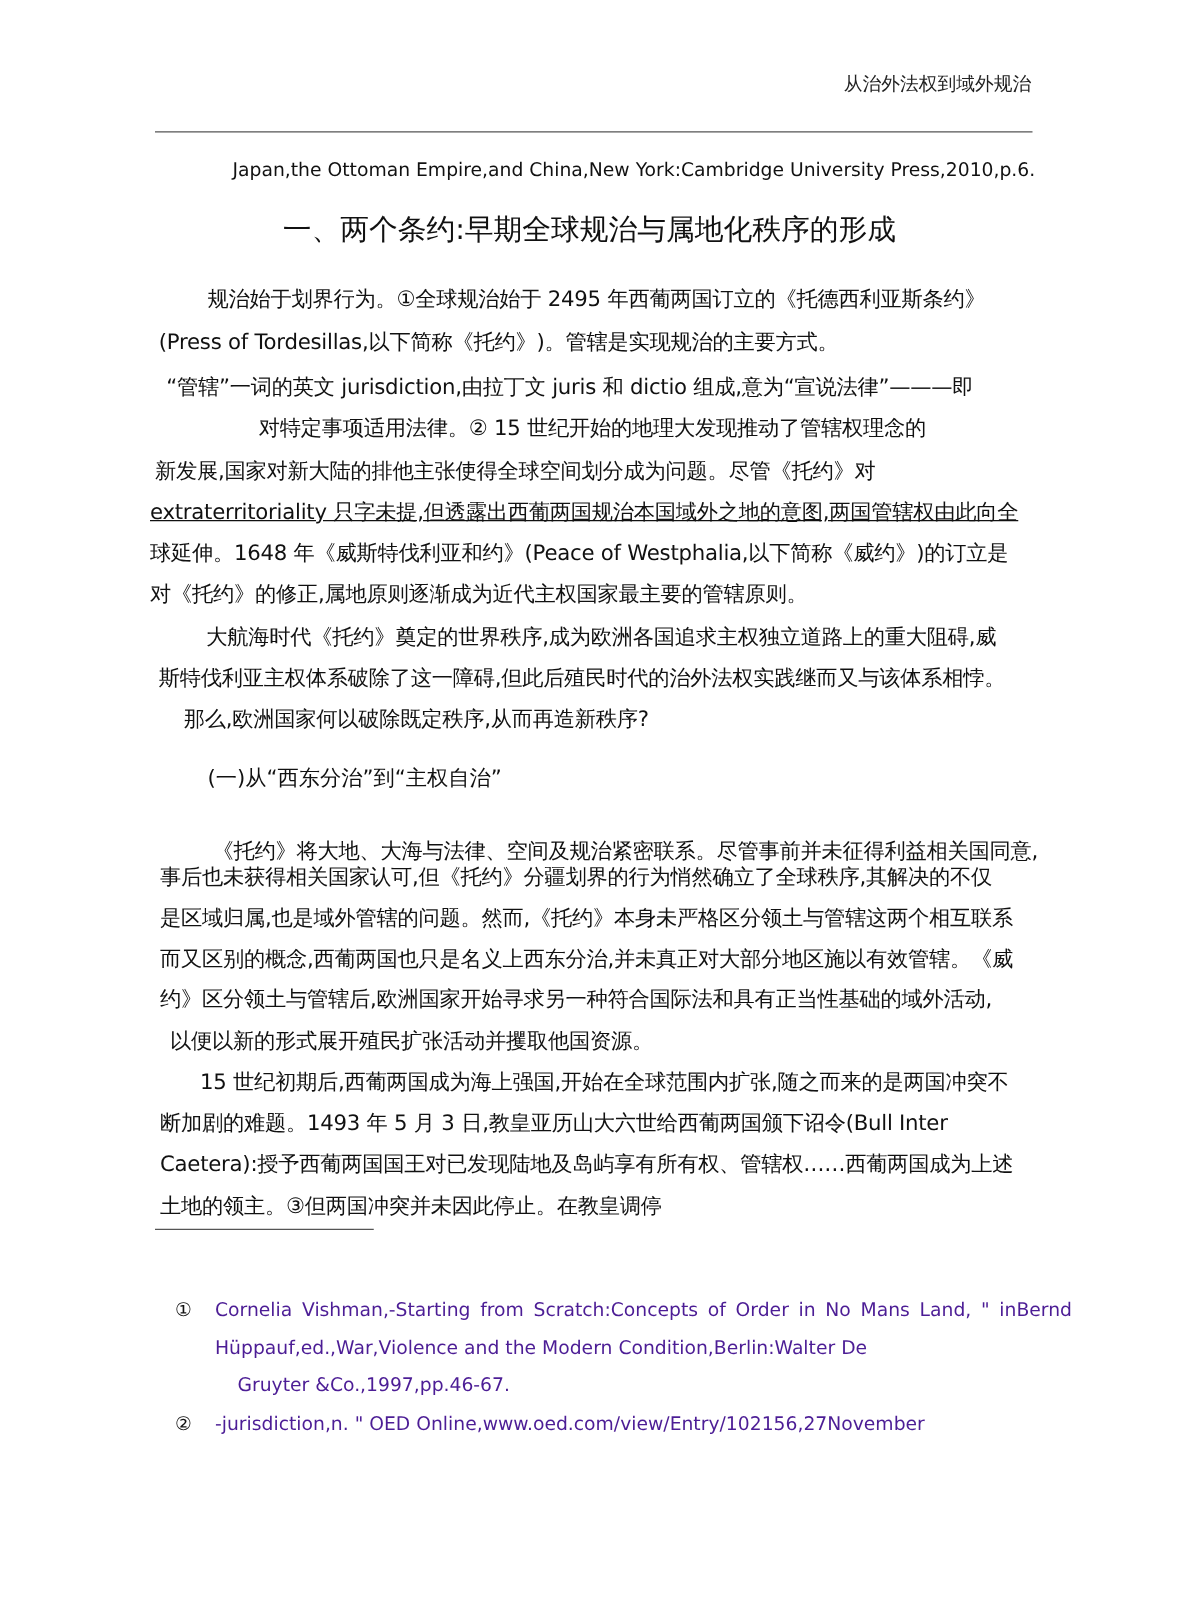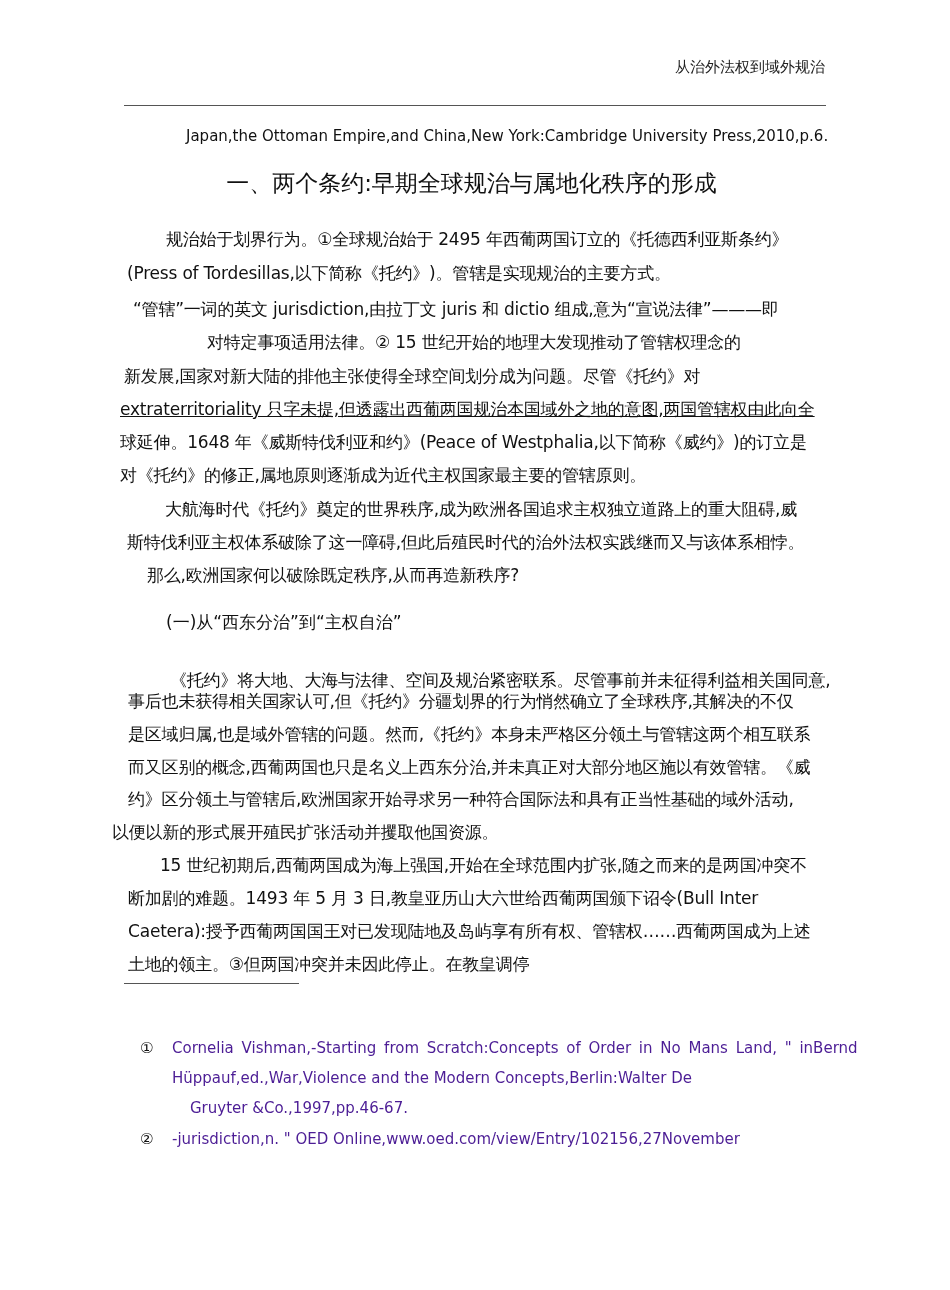--- a/index.html
+++ b/index.html
@@ -41,31 +41,31 @@
 <div class="abs line" style="left:127px; top:531px;">斯特伐利亚主权体系破除了这一障碍,但此后殖民时代的治外法权实践继而又与该体系相悖。</div>
 <div class="abs line" style="left:127px; top:564px;margin-left:20px;">那么,欧洲国家何以破除既定秩序,从而再造新秩序?</div>
 
 <div class="abs sub-heading" style="left:166px; top:611px;">(一)从“西东分治”到“主权自治”</div>
 
 <div class="abs line" style="left:170px; top:657px;margin-top:12px;">《托约》将大地、大海与法律、空间及规治紧密联系。尽管事前并未征得利益相关国同意,</div>
 <div class="abs line" style="left:128px; top:690px;">事后也未获得相关国家认可,但《托约》分疆划界的行为悄然确立了全球秩序,其解决的不仅</div>
 <div class="abs line" style="left:128px; top:723px;">是区域归属,也是域外管辖的问题。然而,《托约》本身未严格区分领土与管辖这两个相互联系</div>
 <div class="abs line" style="left:128px; top:756px;">而又区别的概念,西葡两国也只是名义上西东分治,并未真正对大部分地区施以有效管辖。《威</div>
 <div class="abs line" style="left:128px; top:788px;">约》区分领土与管辖后,欧洲国家开始寻求另一种符合国际法和具有正当性基础的域外活动,</div>
-<div class="abs line" style="left:112px; top:821px;">以便以新的形式展开殖民扩张活动并攫取他国资源。</div>
+<div class="abs line" style="left:136px; top:821px;">以便以新的形式展开殖民扩张活动并攫取他国资源。</div>
 <div class="abs line" style="left:160px; top:854px;">15 世纪初期后,西葡两国成为海上强国,开始在全球范围内扩张,随之而来的是两国冲突不</div>
 <div class="abs line" style="left:128px; top:887px;">断加剧的难题。1493 年 5 月 3 日,教皇亚历山大六世给西葡两国颁下诏令(Bull Inter</div>
 <div class="abs line" style="left:128px; top:920px;">Caetera):授予西葡两国国王对已发现陆地及岛屿享有所有权、管辖权……西葡两国成为上述</div>
 <div class="abs line" style="left:128px; top:953px;">土地的领主。③但两国冲突并未因此停止。在教皇调停</div>
 
 <div class="abs fn-rule"></div>
 
 <div>
   <div class="abs fn-mark" style="left:140px; top:1039px;">①</div>
   <div class="abs fn" style="left:172px; top:1039px; word-spacing:3px;">Cornelia Vishman,-Starting from Scratch:Concepts of Order in No Mans Land, " inBernd</div>
-  <div class="abs fn" style="left:172px; top:1069px;">Hüppauf,ed.,War,Violence and the Modern Concepts,Berlin:Walter De</div>
+  <div class="abs fn" style="left:172px; top:1069px;">Hüppauf,ed.,War,Violence and the Modern Condition,Berlin:Walter De</div>
   <div class="abs fn" style="left:190px; top:1099px;">Gruyter &amp;Co.,1997,pp.46-67.</div>
 </div>
 
 <div>
   <div class="abs fn-mark" style="left:140px; top:1130px;">②</div>
   <div class="abs fn" style="left:172px; top:1130px;">-jurisdiction,n. " OED Online,www.oed.com/view/Entry/102156,27November</div>
 </div>
 
 </body></html>

